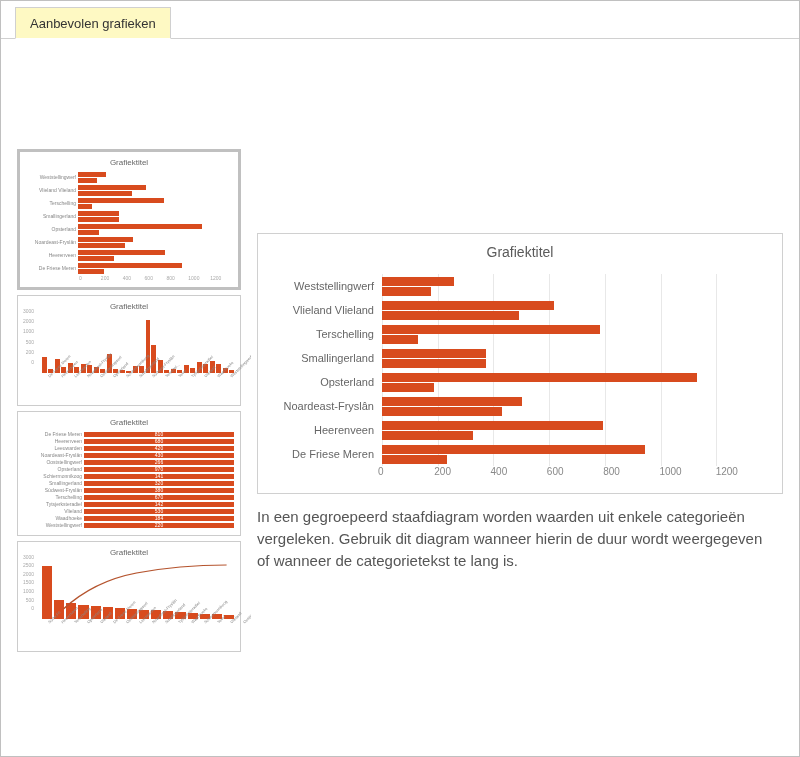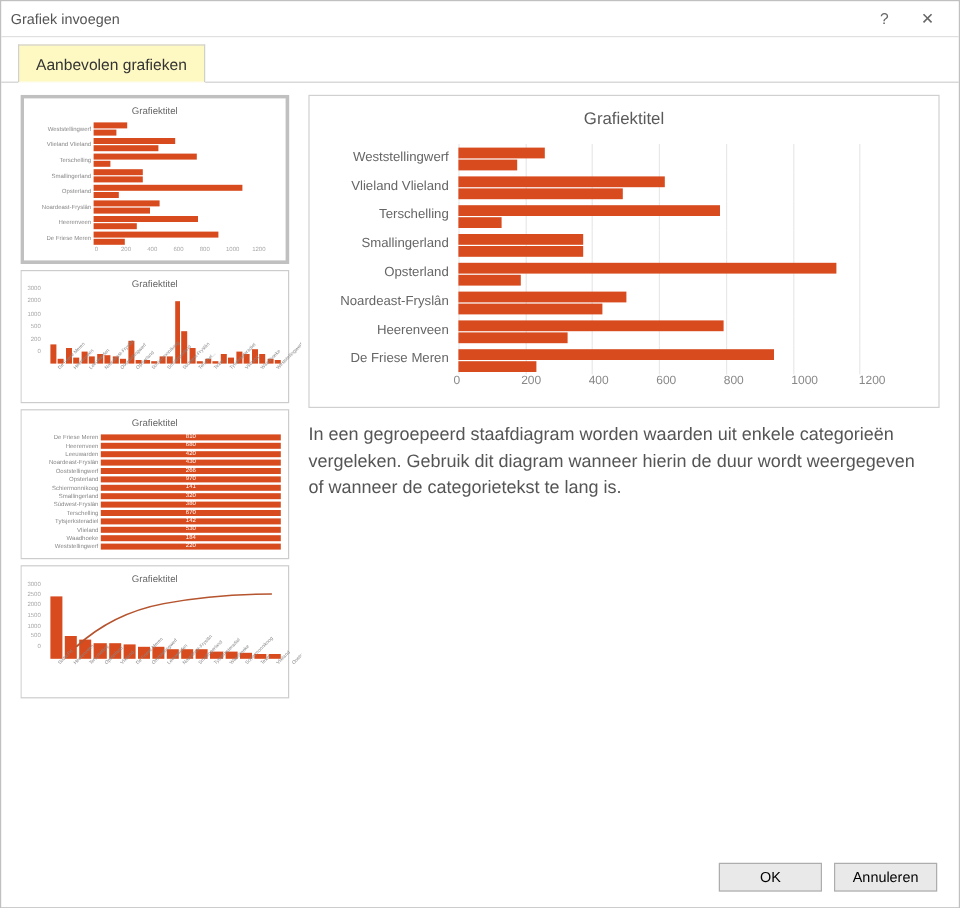--- a/index.html
+++ b/index.html
@@ -4,21 +4,21 @@
 <style>
   *{box-sizing:border-box;margin:0;padding:0;font-family:"Segoe UI",Tahoma,Arial,sans-serif;}
   body{background:#fff;}
   .dialog{width:800px;height:757px;border:1px solid #c0c0c0;background:#fff;display:flex;flex-direction:column;position:relative;}
   .titlebar{height:30px;display:flex;align-items:center;padding:0 8px;border-bottom:1px solid #e0e0e0;}
   .titlebar .title{font-size:12px;color:#555;flex:1;}
   .titlebar .icon-btn{width:36px;height:28px;display:flex;align-items:center;justify-content:center;font-size:13px;color:#666;}
   .tabs{height:38px;display:flex;align-items:flex-end;padding:0 14px;font-size:13px;border-bottom:1px solid #d0d0d0;gap:0;}
   .tab{padding:8px 14px 7px;color:#333;cursor:pointer;}
   .tab.active{border:1px solid #d0d0d0;border-bottom:1px solid #fff;position:relative;top:1px;background:#fef9c3;}
-  .body{flex:1;display:flex;padding:10px 16px 0 16px;overflow:hidden;}
+  .body{flex:1;display:flex;padding:10px 16px 0 16px;overflow:hidden;align-items:center;}
   .thumbs{width:234px;padding-right:10px;overflow:hidden;}
   .thumb{border:1px solid #ccc;margin-bottom:5px;background:#fff;}
   .thumb.selected{border:3px solid #c0c0c0;}
   .thumb-inner{padding:6px;}
   .thumb-title{text-align:center;font-size:8px;color:#666;margin-bottom:4px;}
   .preview{flex:1;padding-left:6px;}
   .chart-name{font-size:19px;color:#505050;margin-bottom:12px;font-weight:400;}
   .big-chart{border:1px solid #d0d0d0;padding:10px 10px 16px 10px;background:#fff;margin-bottom:12px;}
   .big-chart-title{text-align:center;font-size:14px;color:#5a5a5a;margin-bottom:14px;}
   .desc{font-size:15px;color:#555;line-height:1.45;padding-right:8px;}
@@ -56,25 +56,20 @@
   .pareto-wrap{display:flex;align-items:flex-end;height:58px;gap:2px;margin:2px 0 2px 18px;position:relative;}
   .pareto-bar{flex:1;background:#d84b1e;}
   .pareto-line{position:absolute;left:18px;right:4px;top:0;bottom:0;}
   .pareto-line svg{width:100%;height:100%;display:block;}
 </style>
 </head>
 <body>
 
 <div class="dialog">
 
-  <div class="titlebar">
-    <div class="title">Grafiek invoegen</div>
-    <div class="icon-btn">?</div>
-    <div class="icon-btn">✕</div>
-  </div>
 
   <div class="tabs">
     <div class="tab active">Aanbevolen grafieken</div>
   </div>
 
   <div class="body">
 
     <div class="thumbs">
 
       <div class="thumb selected">
@@ -536,18 +531,14 @@
             <span>1000</span>
             <span>1200</span>
           </div>
       </div>
 
       <div class="desc">In een gegroepeerd staafdiagram worden waarden uit enkele categorieën vergeleken. Gebruik dit diagram wanneer hierin de duur wordt weergegeven of wanneer de categorietekst te lang is.</div>
     </div>
 
   </div>
 
-  <div class="footer">
-    <button class="btn">OK</button>
-    <button class="btn">Annuleren</button>
-  </div>
 
 </div>
 
 </body></html>

